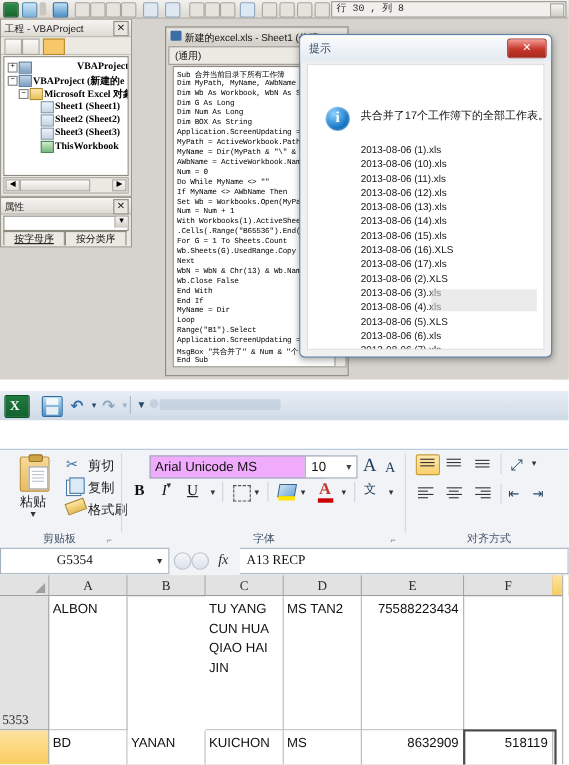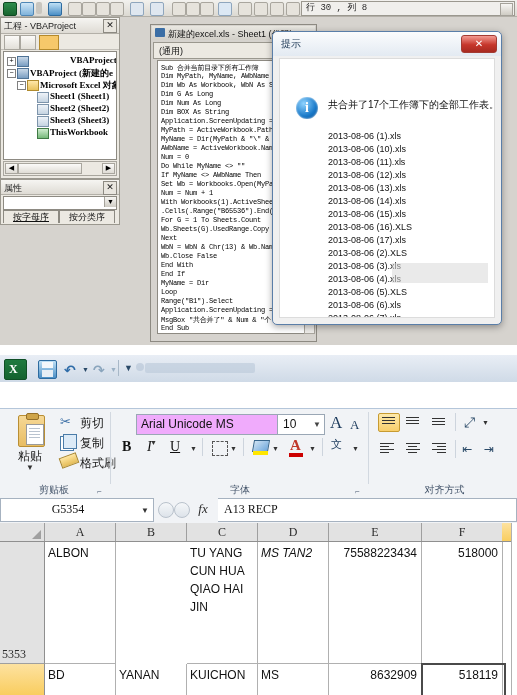--- a/index.html
+++ b/index.html
@@ -487,28 +487,25 @@
       </div>
     <div class="cell" style="left:45px;top:19px;width:70px;height:121px;">
         <span class="tx">ALBON</span>
       </div>
     <div class="cell" style="left:187px;top:19px;width:70px;height:121px;">
         <span class="tx">TU YANG
 CUN HUA
 QIAO HAI
 JIN</span>
       </div>
-    <div class="cell" style="left:258px;top:19px;width:70px;height:121px;font-style:italic;">
+    <div class="cell" style="left:258px;top:19px;width:70px;height:121px;">
         <span class="tx">MS TAN2</span>
       </div>
     <div class="cell num" style="left:329px;top:19px;width:92px;height:121px;">
         <span class="tx">75588223434</span>
-      </div>
-    <div class="cell num" style="left:422px;top:19px;width:80px;height:121px;">
-        <span class="tx">518000</span>
       </div>
 
     <div class="rh sel" style="top:141px;height:31px;border-bottom:none;"></div>
     <div class="rh" style="top:118px;height:23px;background:transparent;border:none;">
         <span style="left:2px;bottom:2px;">5353</span>
       </div>
     <div class="cell" style="left:45px;top:141px;width:70px;height:31px;">
         <span class="tx">BD</span>
       </div>
     <div class="cell" style="left:116px;top:141px;width:70px;height:31px;">

